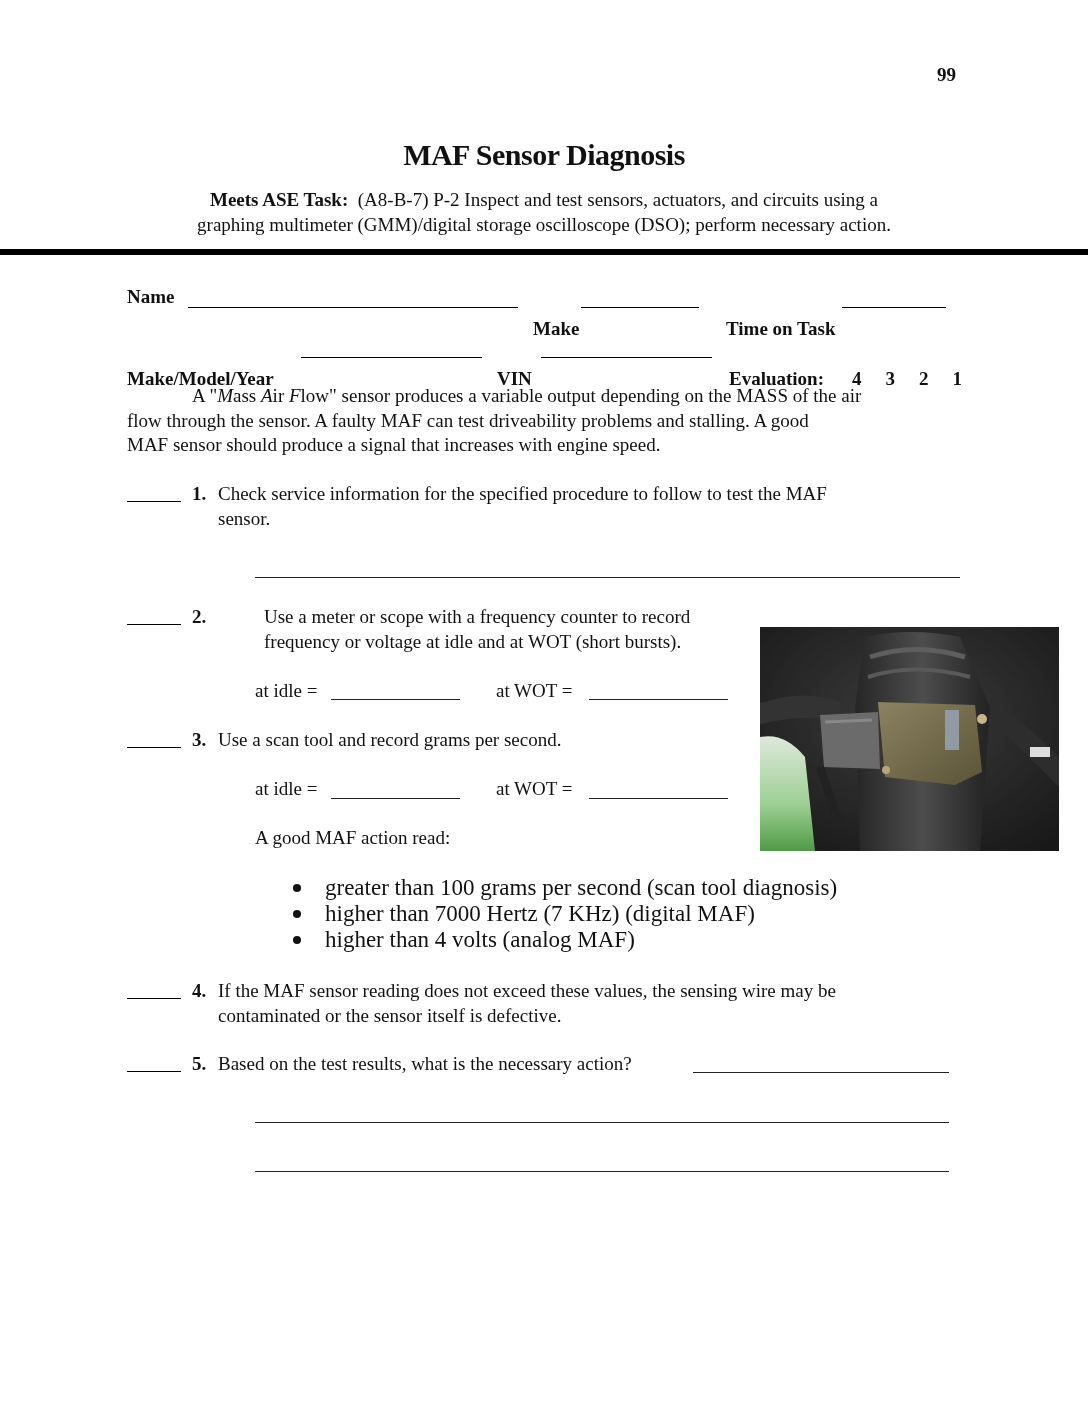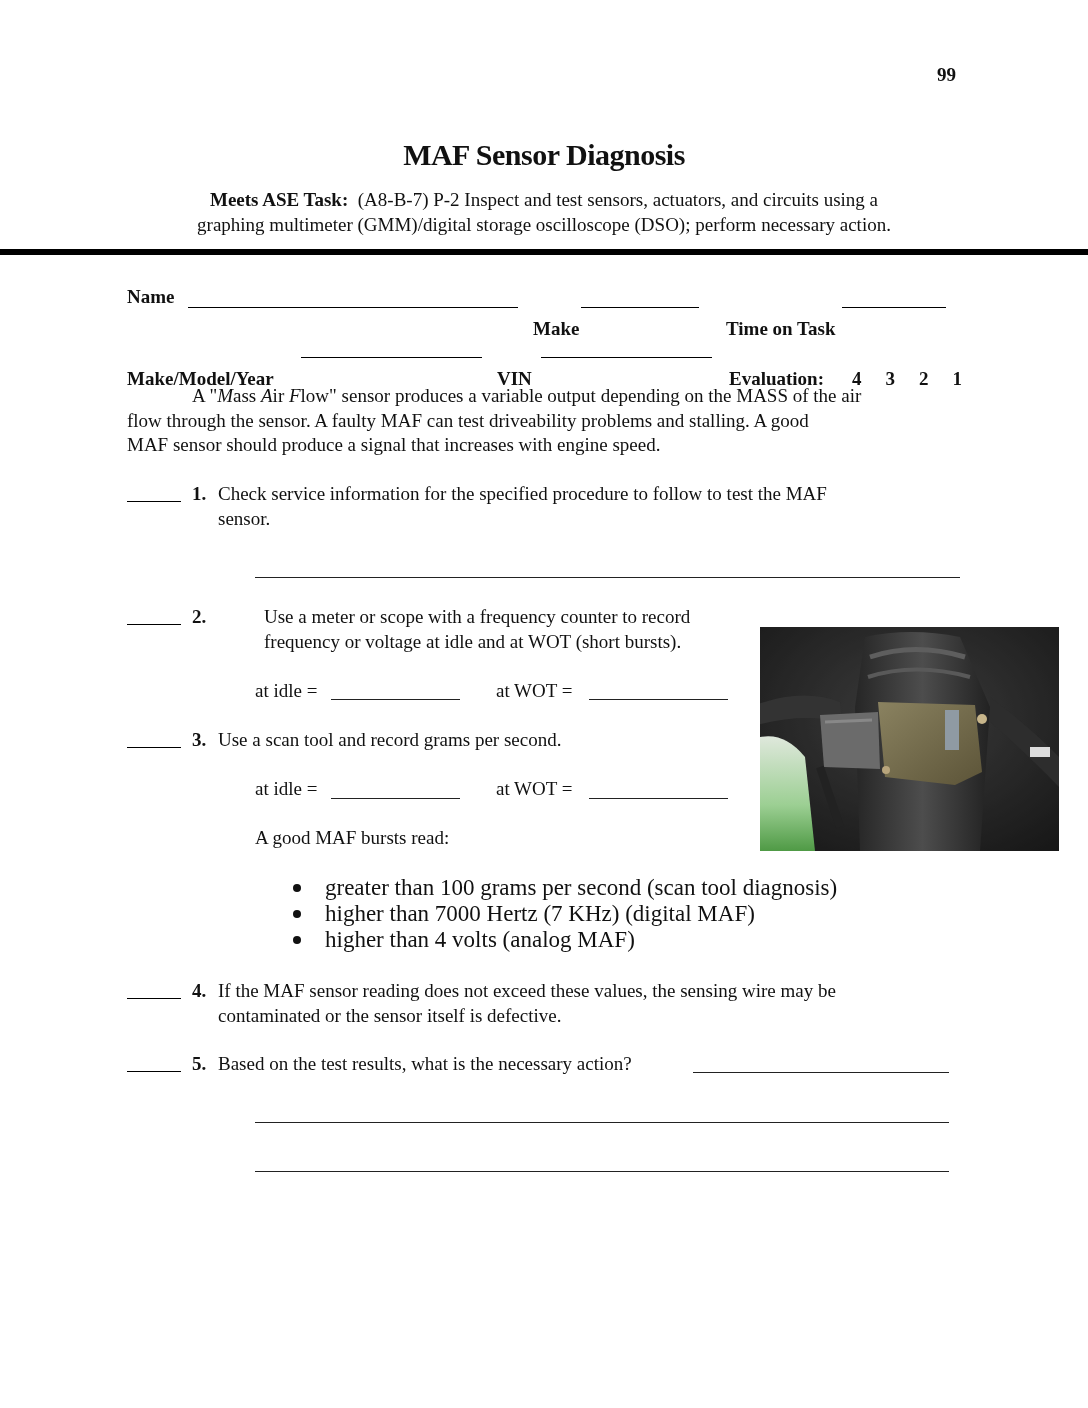--- a/index.html
+++ b/index.html
@@ -82,21 +82,21 @@
 <div class="abs hline" style="left:589px; top:699px; width:139px;"></div>
 
 <div class="abs blank" style="left:127px; top:731px; width:54px; height:16px;"></div>
 <div class="abs body-text num" style="left:192px; top:728px;">3.</div>
 <div class="abs body-text" style="left:218px; top:728px;">Use a scan tool and record grams per second.</div>
 <div class="abs body-text" style="left:255px; top:777px;">at idle =</div>
 <div class="abs hline" style="left:331px; top:798px; width:129px;"></div>
 <div class="abs body-text" style="left:496px; top:777px;">at WOT =</div>
 <div class="abs hline" style="left:589px; top:798px; width:139px;"></div>
 
-<div class="abs body-text" style="left:255px; top:826px;">A good MAF bursts read:</div>
+<div class="abs body-text" style="left:255px; top:826px;">A good MAF action read:</div>
 
 <div class="abs" style="left:255px; top:875px; width:620px;">
   <ul class="bullets">
     <li><span class="dot"></span><span>greater than 100 grams per second (scan tool diagnosis)</span></li>
     <li><span class="dot"></span><span>higher than 7000 Hertz (7 KHz) (digital MAF)</span></li>
     <li><span class="dot"></span><span>higher than 4 volts (analog MAF)</span></li>
   </ul>
 </div>
 
 <div class="abs photo">

